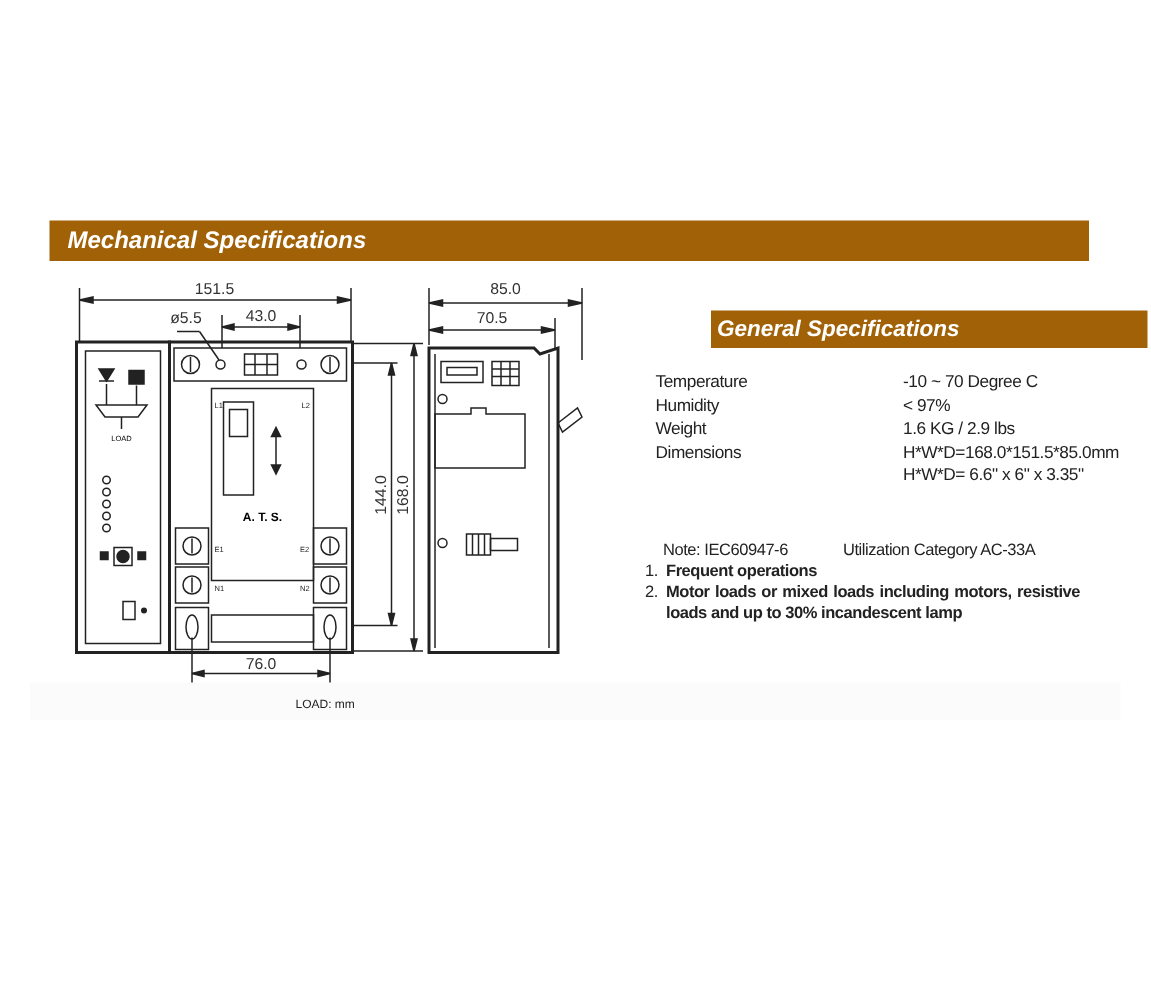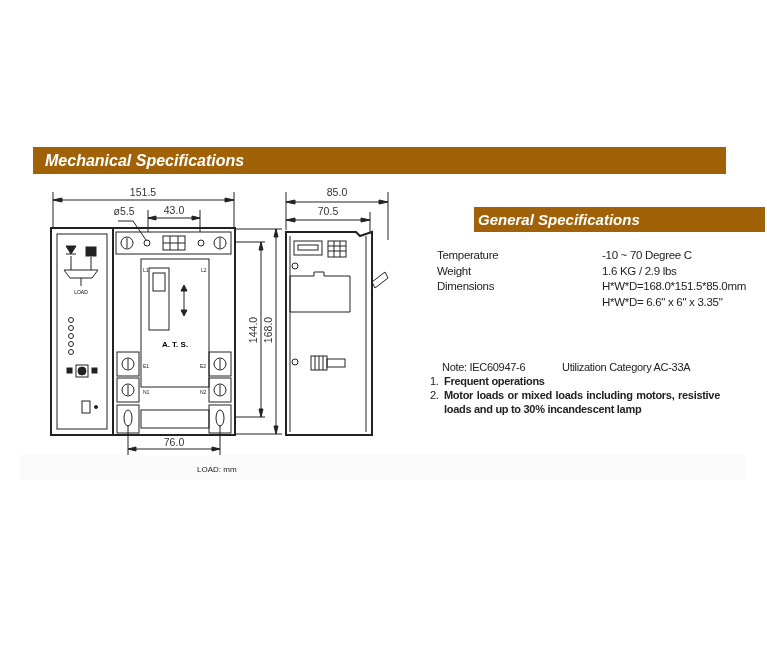--- a/index.html
+++ b/index.html
@@ -175,20 +175,24 @@
 <div class="unit">LOAD: mm</div>
 
 <div class="banner banner-gen">General Specifications</div>
 
 <div class="specs">
   <div class="spec-row">
     <span class="spec-label">Temperature</span>
     <span>-10 ~ 70 Degree C</span>
   </div>
   <div class="spec-row">
+    <span class="spec-label">Humidity</span>
+    <span>&lt; 97%</span>
+  </div>
+  <div class="spec-row">
     <span class="spec-label">Weight</span>
     <span>1.6 KG / 2.9 lbs</span>
   </div>
   <div class="spec-row">
     <span class="spec-label">Dimensions</span>
     <span>H*W*D=168.0*151.5*85.0mm</span>
   </div>
   <div class="spec-row">
     <span class="spec-label"></span>
     <span>H*W*D= 6.6" x 6" x 3.35"</span>

